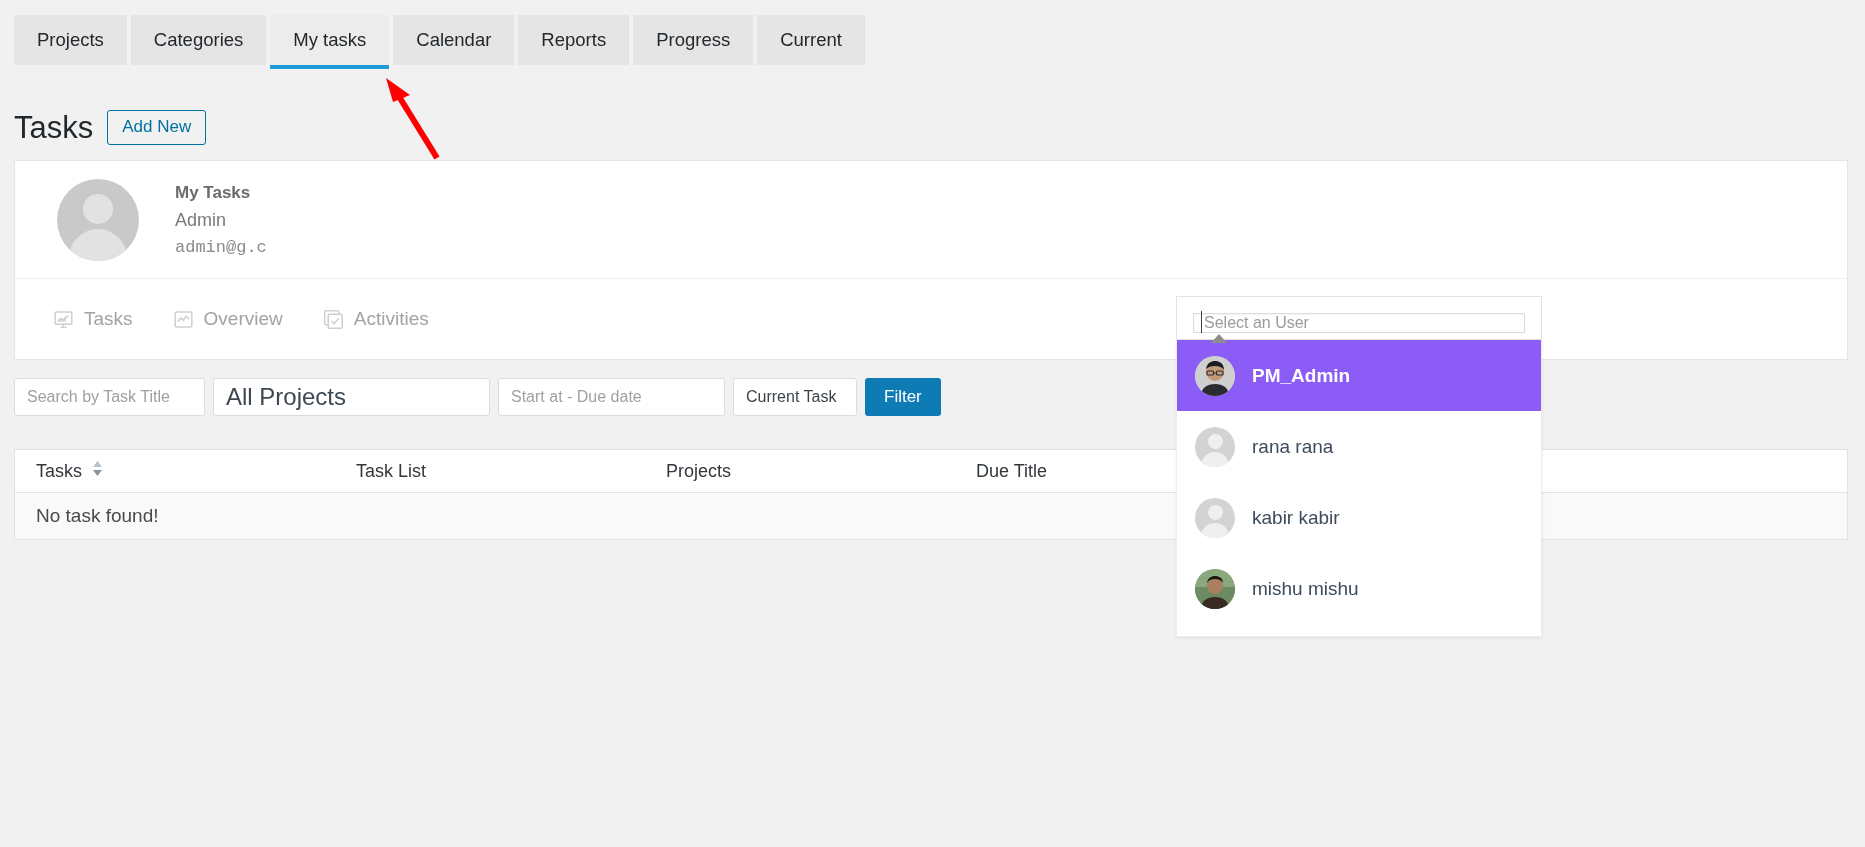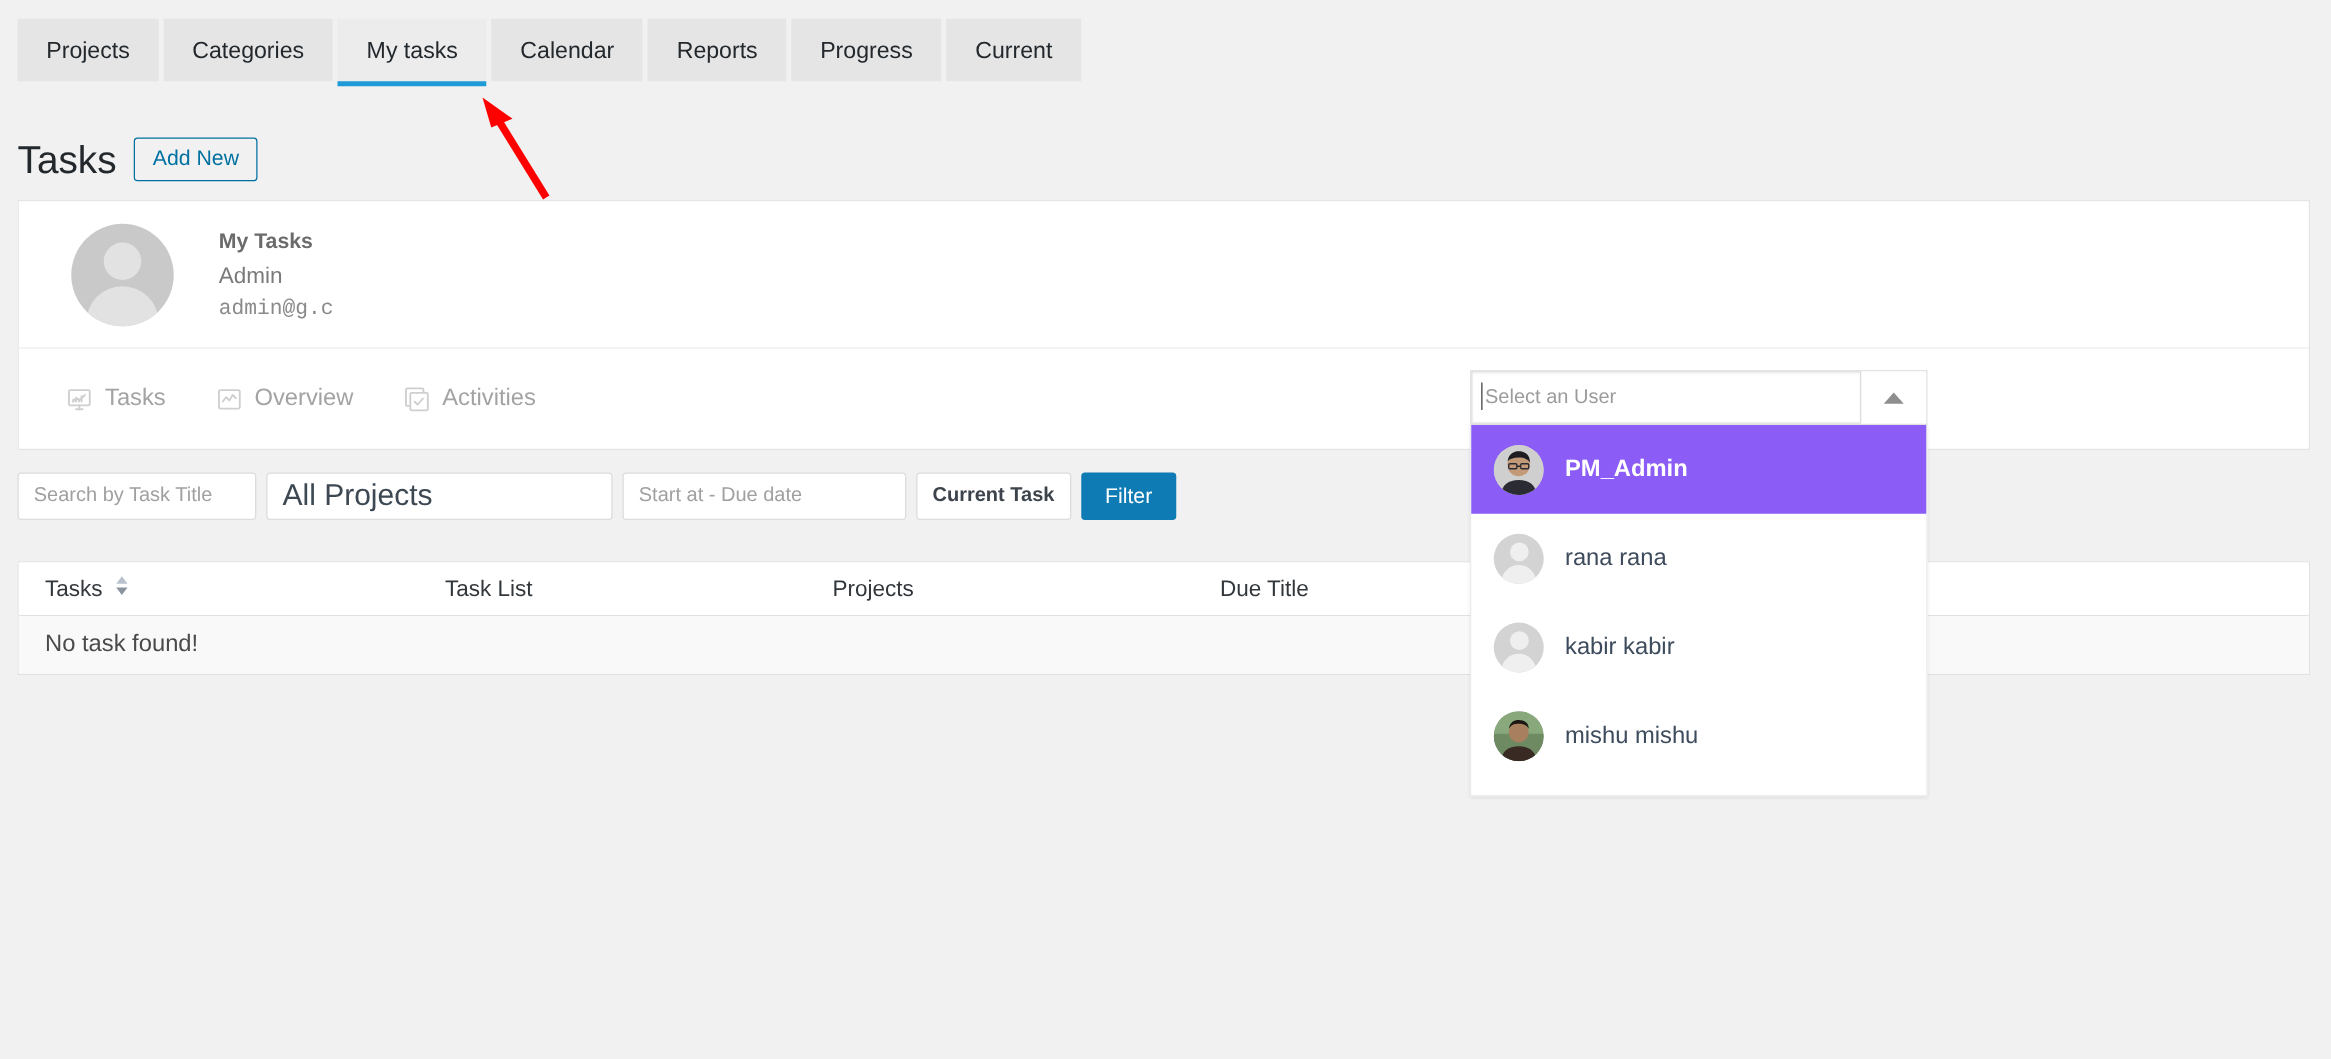--- a/index.html
+++ b/index.html
@@ -107,21 +107,21 @@
     height: 38px; border: 1px solid #dcdcdc; background: #fff;
     border-radius: 3px; font-size: 16px; color: #3c434a;
     padding: 0 12px;
     display: flex; align-items: center;
     font-family: "Liberation Sans", sans-serif;
   }
   .fld.ph { color: #a0a0a0; }
   #f-search { width: 191px; }
   #f-project { width: 277px; font-size: 24px; color: #3d4852; }
   #f-date { width: 227px; }
-  #f-status { width: 124px; font-weight: bold; }
+  #f-status { width: 124px; }
   .filter-btn {
     height: 38px; padding: 0 19px;
     background: #0f7bb5; color: #fff; border: none; border-radius: 3px;
     font-size: 17px; cursor: pointer;
     font-family: "Liberation Sans", sans-serif;
   }
 
   
   .tasks-table {
     position: absolute; left: 14px; top: 449px;
@@ -143,21 +143,21 @@
   .t-empty { padding-left: 21px; font-size: 19px; color: #4a4a4a; text-align: center; }
 
   
   .user-select {
     position: absolute; left: 1176px; top: 296px;
     width: 366px; z-index: 30;
   }
   .us-control {
     display: flex; align-items: stretch;
     background: #fff; border: 1px solid #e3e3e3;
-    height: 44px; padding: 0;
+    height: 44px; padding: 16px; flex-direction: column;
   }
   .us-input {
     flex: 1 1 auto; border: 1px solid #dcdcdc; background: #fff;
     display: flex; align-items: center; padding-left: 10px;
     box-shadow: inset 0 1px 2px rgba(0,0,0,.05);
   }
   .us-caret-cell {
     width: 52px; display: flex; align-items: center; justify-content: center;
   }
   .us-ph { font-size: 16px; color: #9b9b9b; position: relative; }

